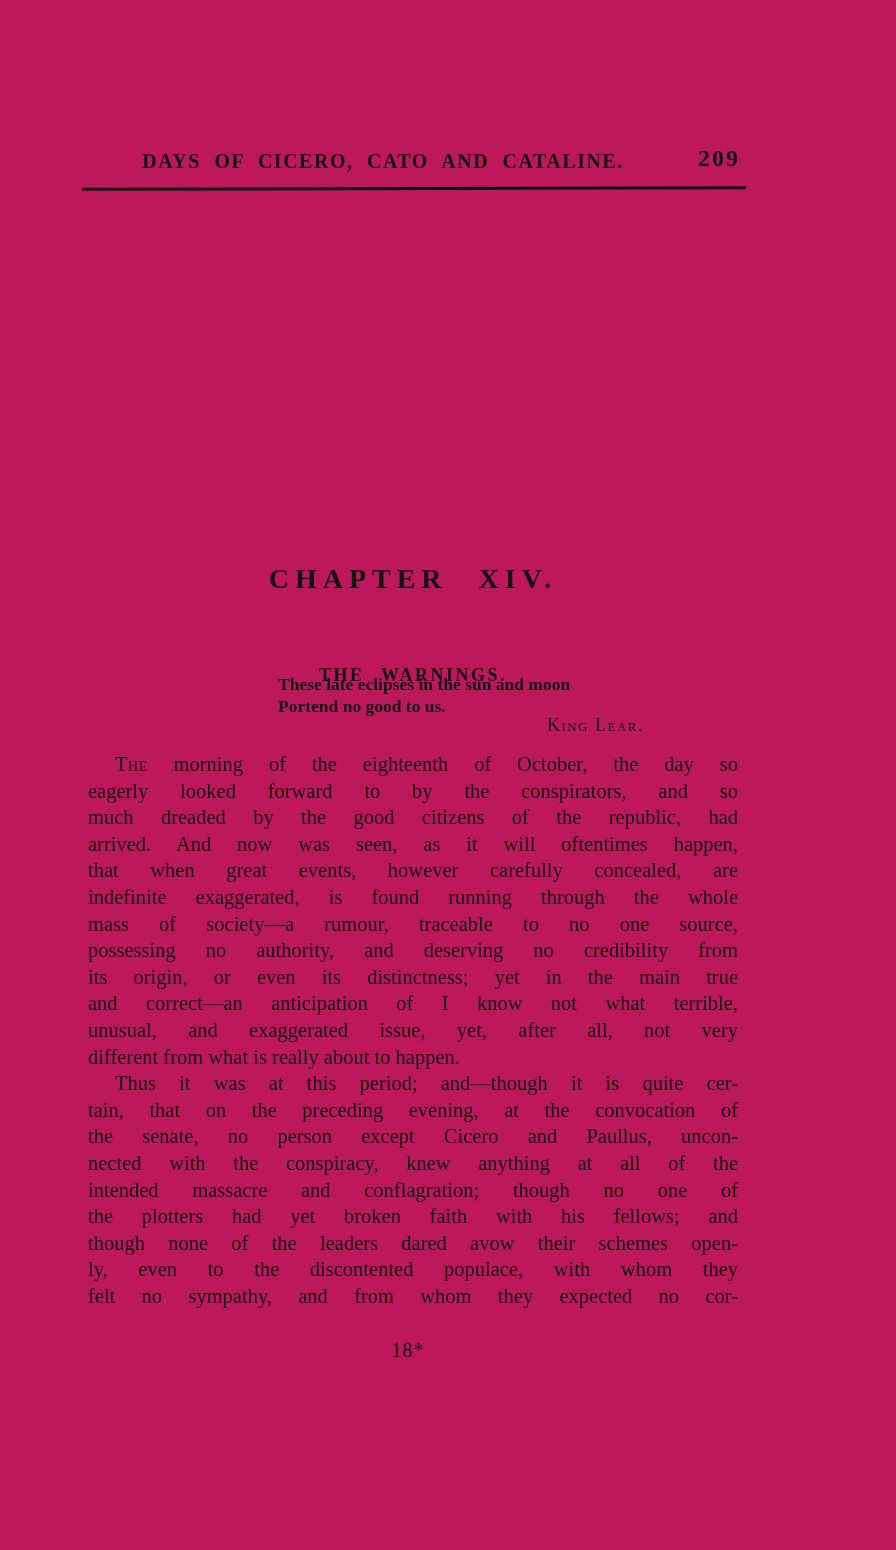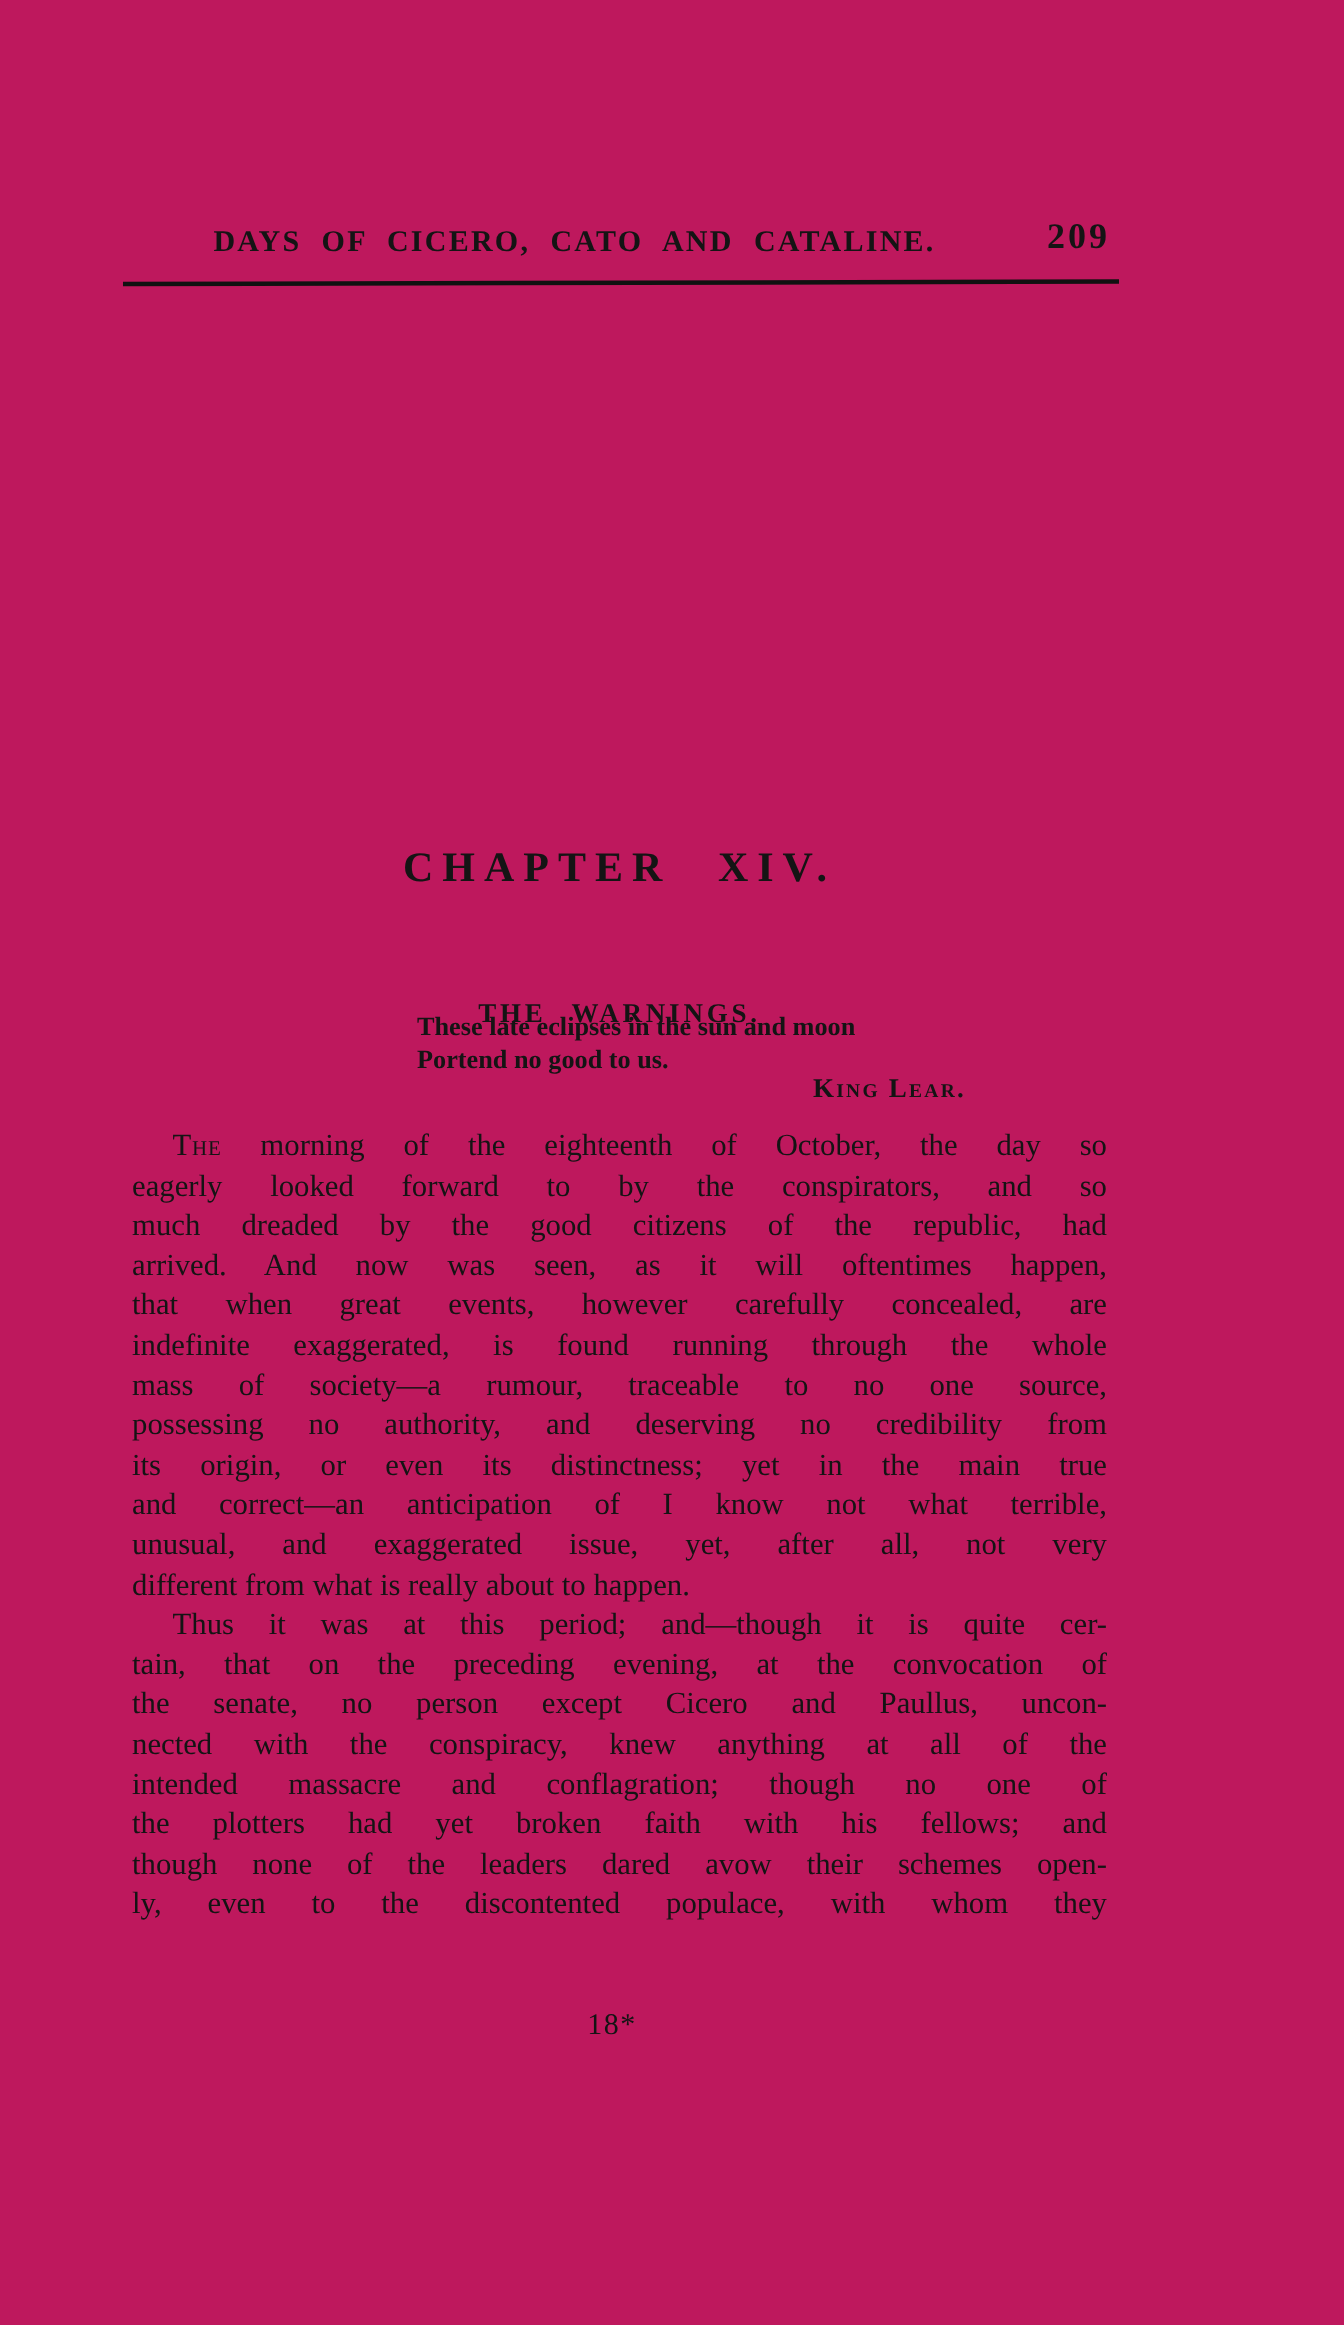--- a/index.html
+++ b/index.html
@@ -86,21 +86,21 @@
     top: 674px;
     width: 366px;
     font-size: 17.5px;
     line-height: 21.5px;
     font-weight: 600;
     margin-left: 28px;
   }
   .epigraph-attribution {
     text-align: right;
     font-variant: small-caps;
-    font-weight: bold;
+    font-weight: normal;
     font-size: 18px;
     letter-spacing: 1.5px;
     margin-top: -2px;
   }
 
   
   .body-text {
     position: absolute;
     left: 88px;
     top: 753px;
@@ -177,18 +177,19 @@
       </div>
     <div class="para">
         <div class="line">Thus it was at this period; and—though it is quite cer-</div>
         <div class="line">tain, that on the preceding evening, at the convocation of</div>
         <div class="line">the senate, no person except Cicero and Paullus, uncon-</div>
         <div class="line">nected with the conspiracy, knew anything at all of the</div>
         <div class="line">intended massacre and conflagration; though no one of</div>
         <div class="line">the plotters had yet broken faith with his fellows; and</div>
         <div class="line">though none of the leaders dared avow their schemes open-</div>
         <div class="line">ly, even to the discontented populace, with whom they</div>
+        <div class="line">felt no sympathy, and from whom they expected no cor-</div>
       </div>
   </div>
 
   <div class="footer-mark">18*</div>
 
 </div>
 
 </body></html>

